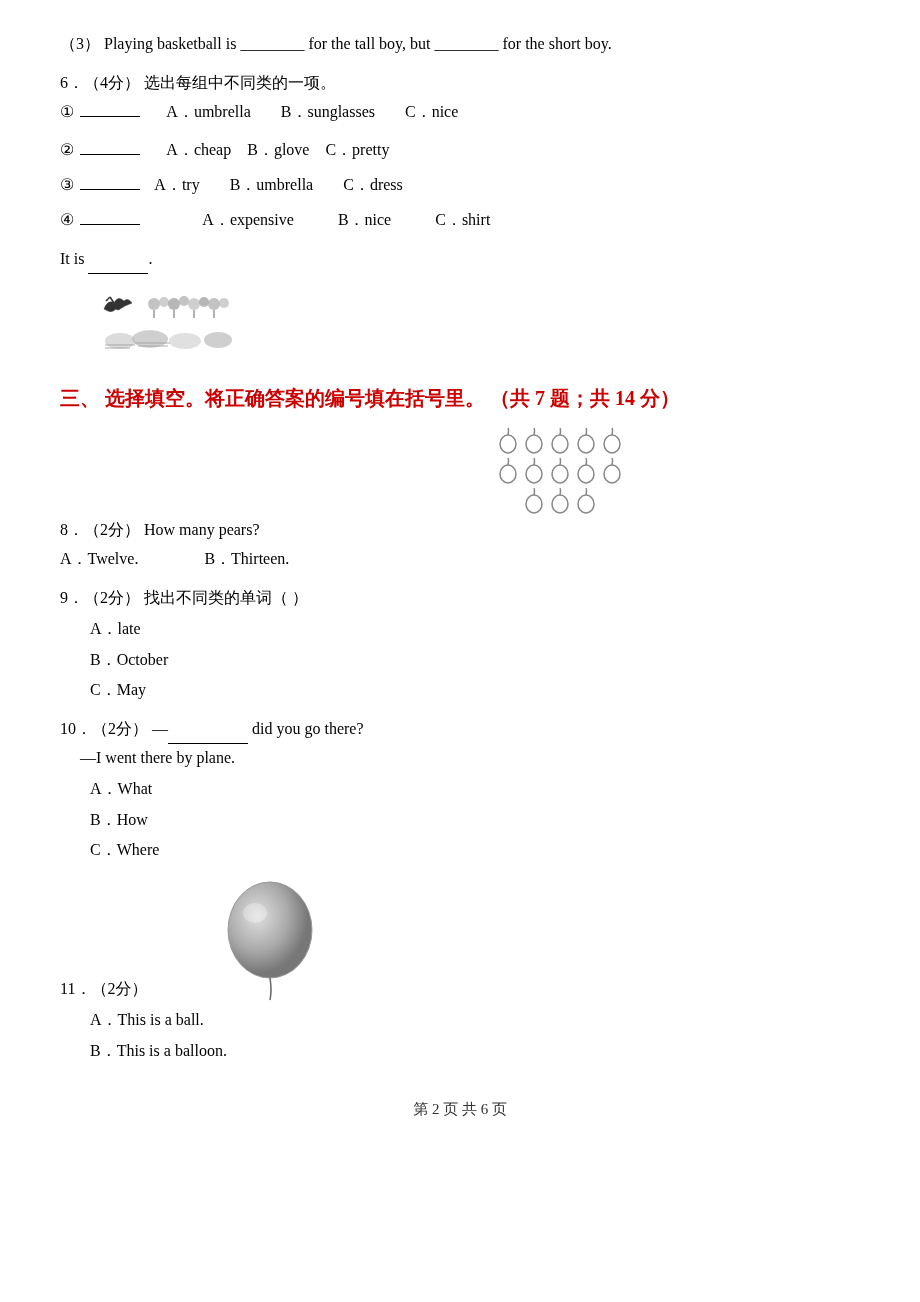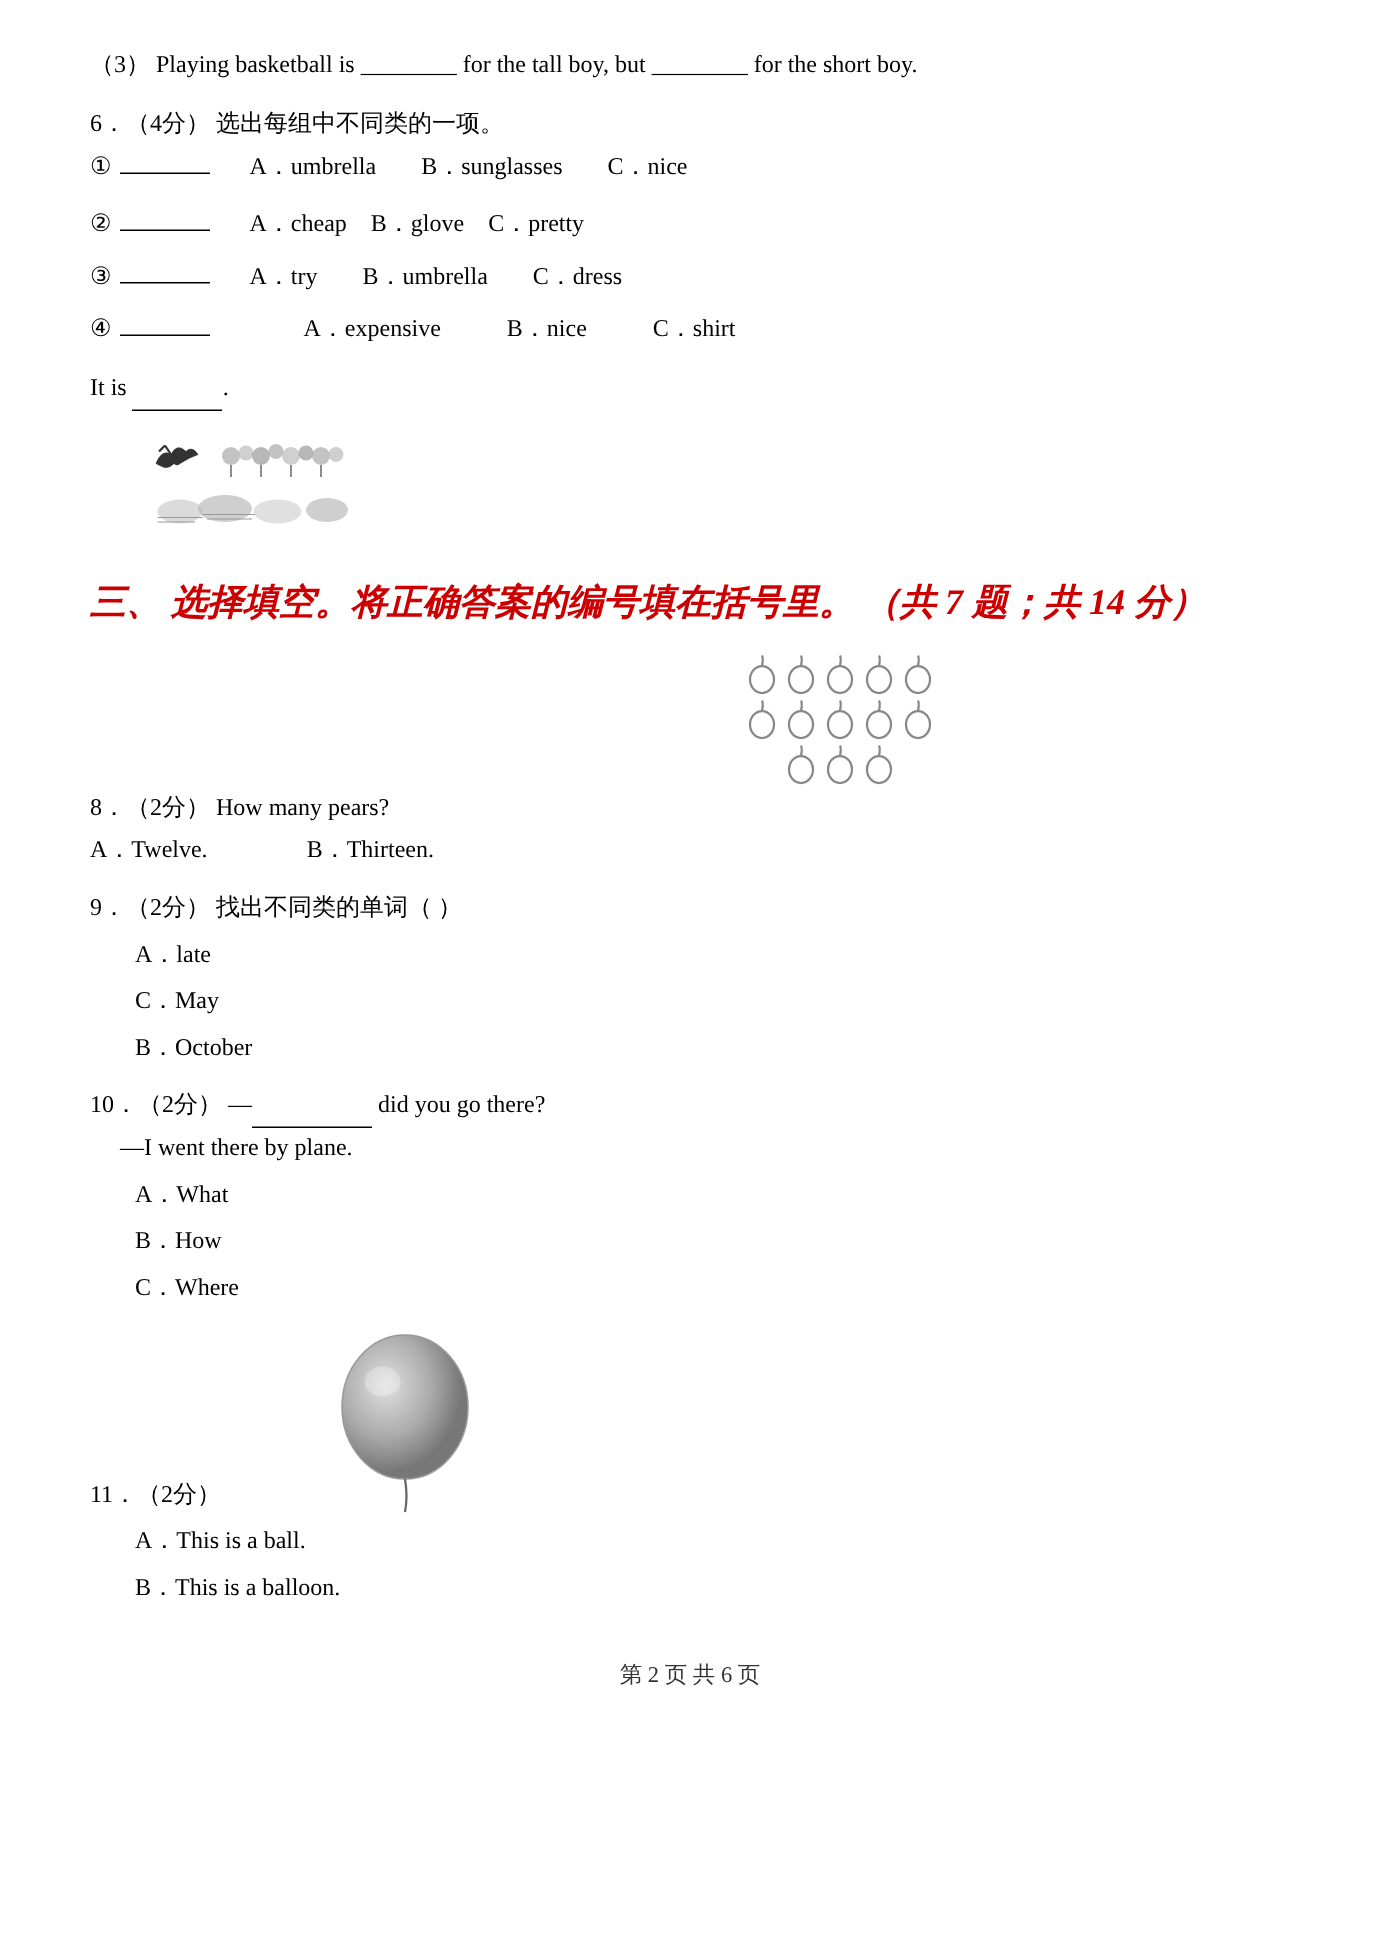--- a/index.html
+++ b/index.html
@@ -17,28 +17,27 @@
       margin-bottom: 10px;
     }
     .blank {
       display: inline-block;
       border-bottom: 1px solid #000;
       min-width: 60px;
       height: 18px;
       vertical-align: bottom;
     }
     .section-header {
-      font-size: 24px;
+      font-size: 20px;
       font-weight: bold;
       color: #c00;
       margin: 18px 0 10px 0;
       display: flex;
       align-items: center;
       gap: 8px;
-      font-style: italic;
     }
     .section-header span {
       color: #c00;
     }
     .options-row {
       display: flex;
       gap: 40px;
       margin-left: 60px;
       margin-bottom: 4px;
       flex-wrap: wrap;
@@ -115,21 +114,21 @@
     <span style="margin-left:20px; display:inline-flex; gap:16px;">
       <span>A．cheap</span>
       <span>B．glove</span>
       <span>C．pretty</span>
     </span>
   </div>
 
   <div class="q-row">
     <span>③</span>
     <span class="blank"></span>
-    <span style="margin-left:20px; display:inline-flex; gap:30px;text-align:center;">
+    <span style="margin-left:8px; display:inline-flex; gap:30px;text-align:center;">
       <span>A．try</span>
       <span>B．umbrella</span>
       <span>C．dress</span>
     </span>
   </div>
 
   <div class="q-row">
     <span>④</span>
     <span class="blank"></span>
     <span style="margin-left:56px; display:inline-flex; gap:44px;align-items:flex-end;">
@@ -256,22 +255,22 @@
   <div class="q-row">
     <span style="margin-right:60px;text-align:center;">A．Twelve.</span>
     <span>B．Thirteen.</span>
   </div>
 </div>
 
 <div class="question-block">
   <p>9．（2分） 找出不同类的单词（     ）</p>
   <div>
     <p class="option-item">A．late</p>
+    <p class="option-item">B．October</p>
     <p class="option-item">C．May</p>
-    <p class="option-item">B．October</p>
   </div>
 </div>
 
 <div class="question-block">
   <p>
     10．（2分） —<span class="blank" style="min-width:80px;"></span> did you go there?
   </p>
   <p class="dash">—I went there by plane.</p>
   <div>
     <p class="option-item">A．What</p>

